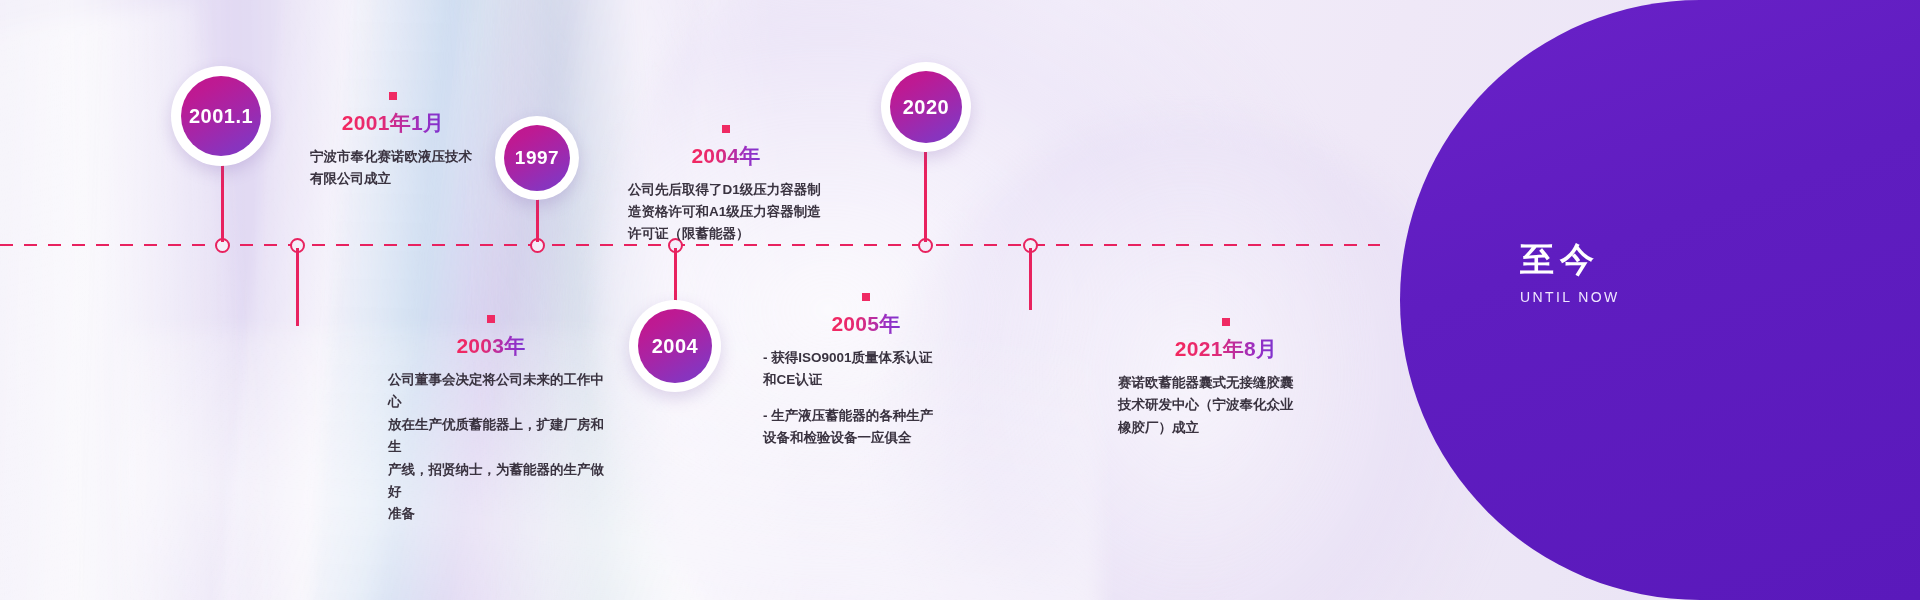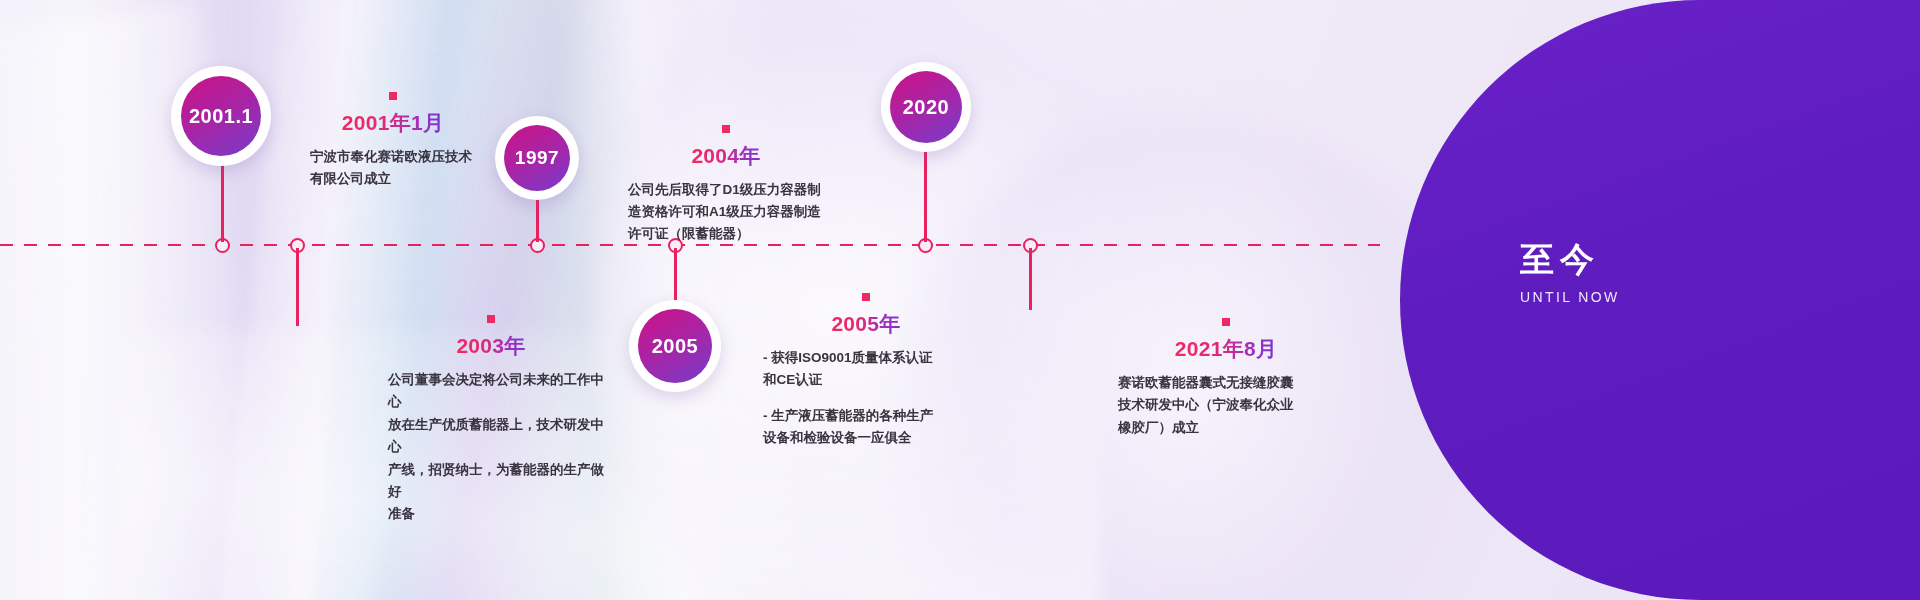--- a/index.html
+++ b/index.html
@@ -104,21 +104,21 @@
   <div class="badge" style="left:495px;top:116px;width:84px;height:84px">
     <div class="inner" style="width:66px;height:66px;font-size:19px">1997</div>
   </div>
 
   <div class="badge" style="left:881px;top:62px;width:90px;height:90px">
     <div class="inner" style="width:72px;height:72px;font-size:20px">2020</div>
   </div>
 
 
   <div class="badge" style="left:629px;top:300px;width:92px;height:92px">
-    <div class="inner" style="width:74px;height:74px;font-size:20px">2005</div>
+    <div class="inner" style="width:74px;height:74px;font-size:20px">2004</div>
   </div>
 
 
   <div class="item" style="left:293px;top:92px;width:200px">
     <div class="hd">
       <span class="bullet"></span>
       <span class="yr">2001年1月</span>
     </div>
     <div class="bd" style="margin-left:17px">宁波市奉化赛诺欧液压技术
 有限公司成立</div>
@@ -134,21 +134,21 @@
 许可证（限蓄能器）</div>
   </div>
 
 
   <div class="item" style="left:371px;top:315px;width:240px">
     <div class="hd">
       <span class="bullet"></span>
       <span class="yr">2003年</span>
     </div>
     <div class="bd loose" style="margin-left:17px">公司董事会决定将公司未来的工作中心
-放在生产优质蓄能器上，技术研发中心
+放在生产优质蓄能器上，扩建厂房和生
 产线，招贤纳士，为蓄能器的生产做好
 准备</div>
   </div>
 
   <div class="item" style="left:746px;top:293px;width:240px">
     <div class="hd">
       <span class="bullet"></span>
       <span class="yr">2005年</span>
     </div>
     <div class="bd" style="margin-left:17px">- 获得ISO9001质量体系认证

